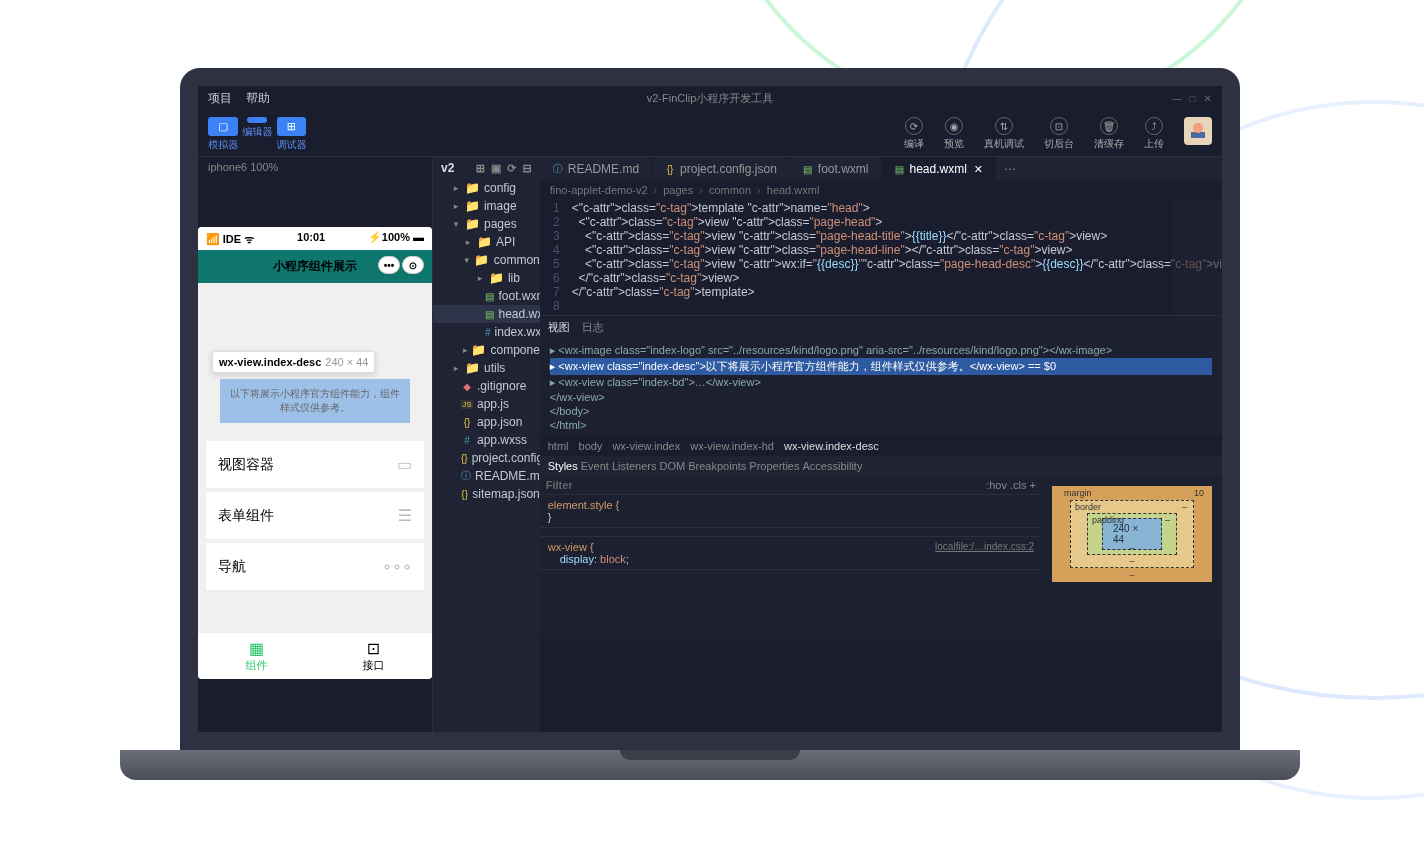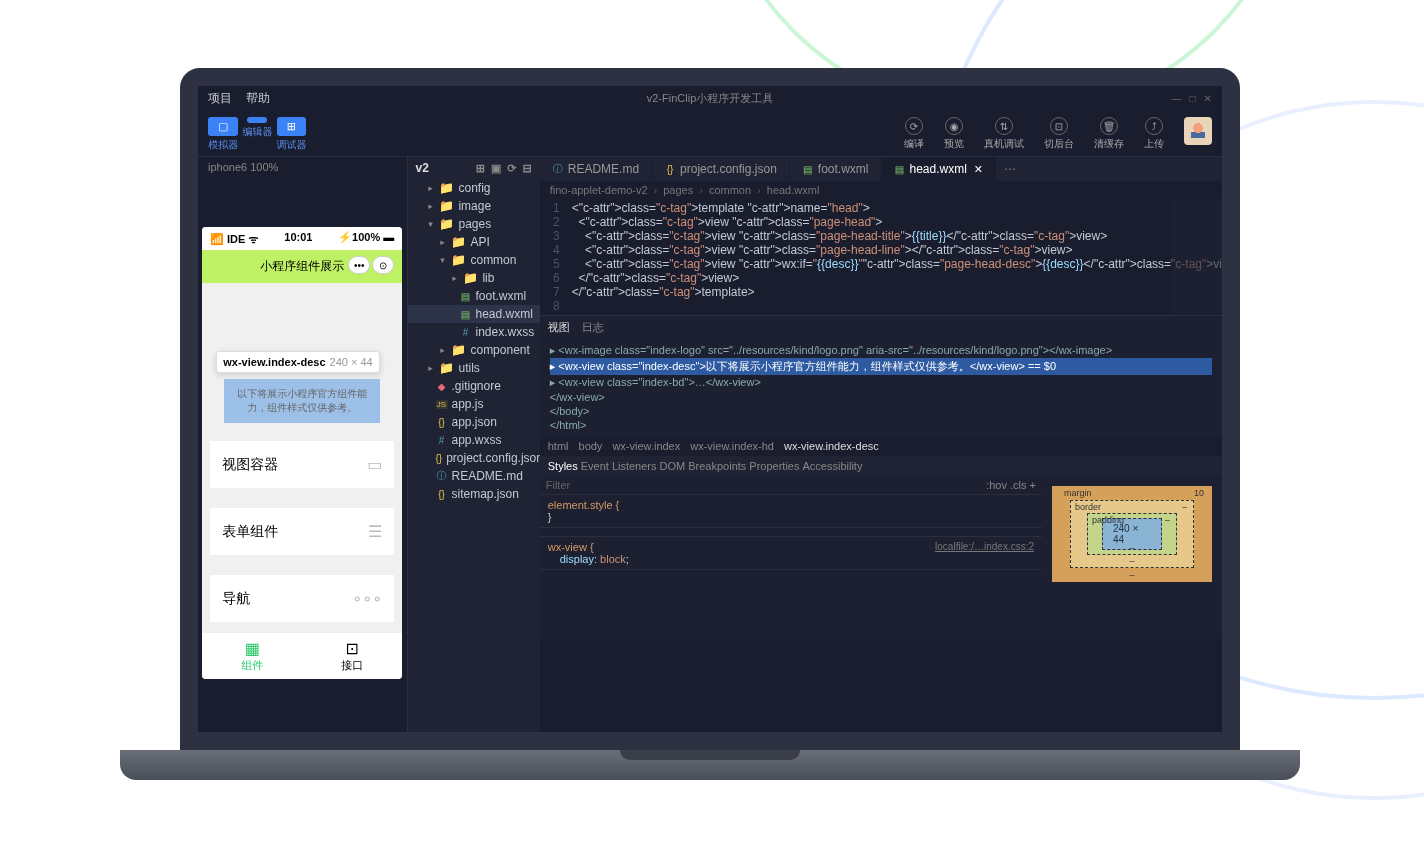--- a/index.html
+++ b/index.html
@@ -33,31 +33,31 @@
 .tool-action { display: flex; flex-direction: column; align-items: center; gap: 2px; color: #aaa; font-size: 10px; }
 .tool-action .ico { width: 18px; height: 18px; border: 1px solid #666; border-radius: 50%; display: flex; align-items: center; justify-content: center; font-size: 10px; }
 .avatar { width: 28px; height: 28px; background: #e8d4b8; border-radius: 4px; position: relative; }
 .avatar::after { content: ""; position: absolute; inset: 4px; background: radial-gradient(circle at 50% 35%, #f4a080 0 30%, transparent 31%), linear-gradient(#4a6a9e 0 0) 50% 80%/70% 30% no-repeat; border-radius: 2px; }
 
 .workspace { flex: 1; display: flex; overflow: hidden; }
 
 
 .sim-panel { width: 298px; background: #1a1d2e; display: flex; flex-direction: column; }
 .sim-header { padding: 4px 10px; font-size: 11px; color: #888; border-top: 1px solid #2a2e3e; }
-.phone { margin: 50px auto 0; width: 200px; height: 452px; background: #f0f0f0; border-radius: 4px; display: flex; flex-direction: column; overflow: hidden; font-size: 12px; color: #000; }
+.phone { margin: 50px auto 0; width: 234px; height: 452px; background: #f0f0f0; border-radius: 4px; display: flex; flex-direction: column; overflow: hidden; font-size: 12px; color: #000; }
 .phone-status { display: flex; justify-content: space-between; padding: 4px 8px; background: #fff; font-size: 11px; font-weight: 600; }
-.phone-title { text-align: center; padding: 8px; background: #bef264; font-weight: 400; position: relative; }
+.phone-title { text-align: center; padding: 8px; background: #0f766e; font-weight: 700; position: relative; }
 .phone-caps { position: absolute; right: 8px; top: 6px; display: flex; gap: 2px; }
 .cap-btn { width: 22px; height: 18px; border: 1px solid #ccc; border-radius: 10px; display: flex; align-items: center; justify-content: center; font-size: 10px; background: #fff; }
 .phone-body { flex: 1; overflow: hidden; position: relative; }
 .inspect-tip { position: absolute; top: 68px; left: 14px; background: #fff; border: 1px solid #ddd; border-radius: 3px; padding: 4px 6px; font-size: 11px; box-shadow: 0 2px 6px rgba(0,0,0,.15); z-index: 2; }
 .inspect-dim { color: #999; margin-left: 4px; }
 .highlight-box { position: absolute; top: 96px; left: 22px; right: 22px; height: 44px; background: #4a90e280; display: flex; align-items: center; justify-content: center; color: #666; font-size: 10px; padding: 0 6px; text-align: center; }
 .menu-list { position: absolute; top: 158px; left: 8px; right: 8px; }
-.menu-item { background: #fff; margin-bottom: 20px; padding: 14px 12px; display: flex; justify-content: space-between; align-items: center; font-size: 14px; }
+.menu-item { background: #fff; margin-bottom: 4px; padding: 14px 12px; display: flex; justify-content: space-between; align-items: center; font-size: 14px; }
 .menu-ico { color: #bbb; font-size: 16px; }
 .phone-tabs { display: flex; background: #fff; border-top: 1px solid #eee; }
 .ptab { flex: 1; text-align: center; padding: 6px; font-size: 11px; }
 .ptab.active { color: #2dc96b; }
 .ptab-ico { font-size: 16px; display: block; }
 
 
 .explorer { width: 190px; background: #1f2333; border-top: 1px solid #2a2e3e; border-left: 1px solid #2a2e3e; overflow-y: auto; }
 .exp-header { display: flex; align-items: center; padding: 4px 8px; color: #ddd; font-weight: 600; }
 .exp-header-ico { margin-left: auto; display: flex; gap: 6px; color: #888; font-size: 11px; }
@@ -97,21 +97,21 @@
 .dt-dom { padding: 4px 10px; font-family: Consolas, monospace; font-size: 11px; color: #8aa; flex-shrink: 0; }
 .dt-dom-line { padding: 1px 0; }
 .dt-dom-line.hl { background: #2d5aa0; color: #fff; }
 .dt-crumbs { padding: 4px 8px; background: #1a1d2e; display: flex; gap: 10px; color: #888; }
 .dt-crumbs .active { color: #ddd; }
 .dt-subtabs { display: flex; padding: 4px 8px; gap: 3px; color: #888; background: #1f2333; }
 .dt-subtabs .active { color: #fff; }
 .dt-lower { flex: 1; display: flex; overflow: hidden; }
 .dt-styles { flex: 1; font-family: Consolas, monospace; font-size: 11px; padding: 0; overflow: hidden; }
 .filter-row { display: flex; border-bottom: 1px solid #2a2e3e; }
-.filter-in { flex: 1; padding: 3px 6px; color: #666; }
+.filter-in { flex: 1; padding: 3px 6px; color: #666; font-weight: bold; }
 .filter-opts { padding: 3px 6px; color: #888; display: flex; gap: 6px; }
 .style-rule { padding: 4px 8px; border-bottom: 1px solid #2a2e3e; }
 .sel { color: #d19a66; }
 .prop { color: #9cdcfe; margin-left: 12px; }
 .propv { color: #ce9178; text-align: center; }
 .src-link { float: right; color: #777; text-decoration: underline; font-size: 10px; }
 .box-model { width: 180px; padding: 10px; display: flex; align-items: flex-start; justify-content: center; }
 .bm-margin { background: #d4a05a; padding: 14px 18px; position: relative; }
 .bm-border { background: #e6c88a; padding: 12px 16px; position: relative; border: 1px dashed #333; }
 .bm-padding { background: #c4d48a; padding: 4px 14px; position: relative; border: 1px dashed #333; }

